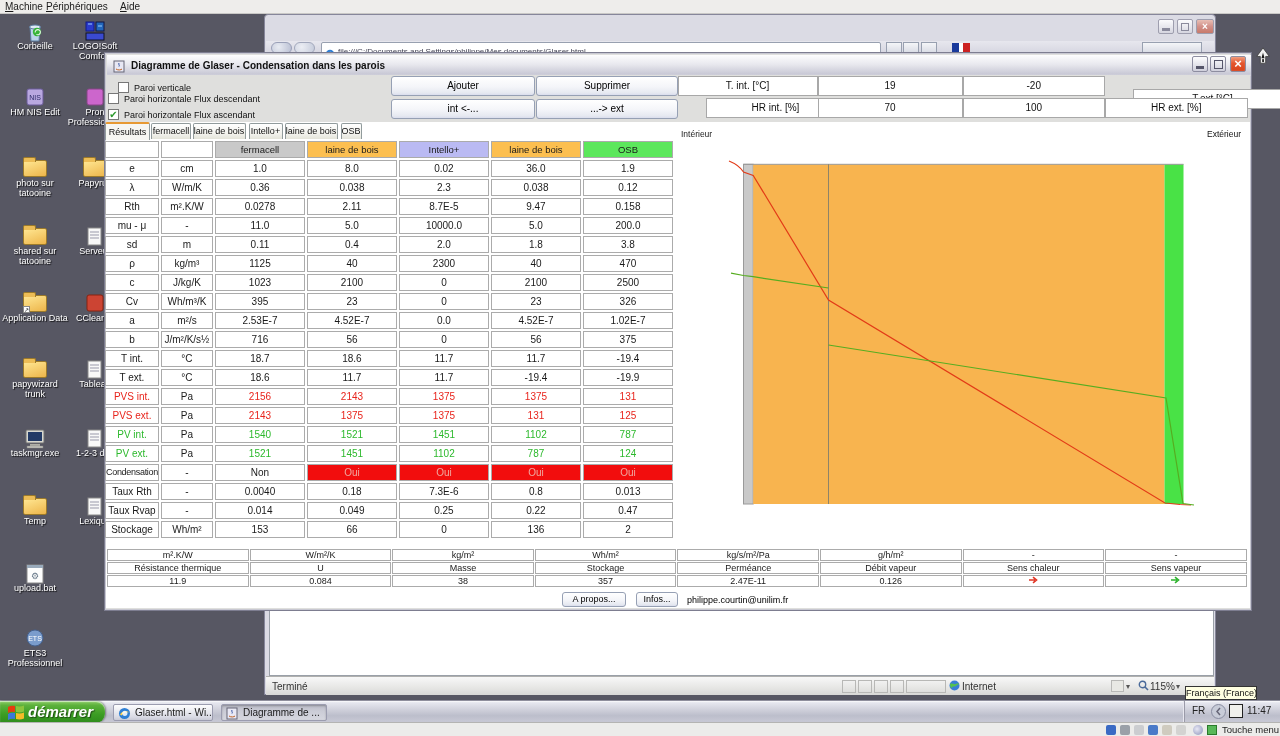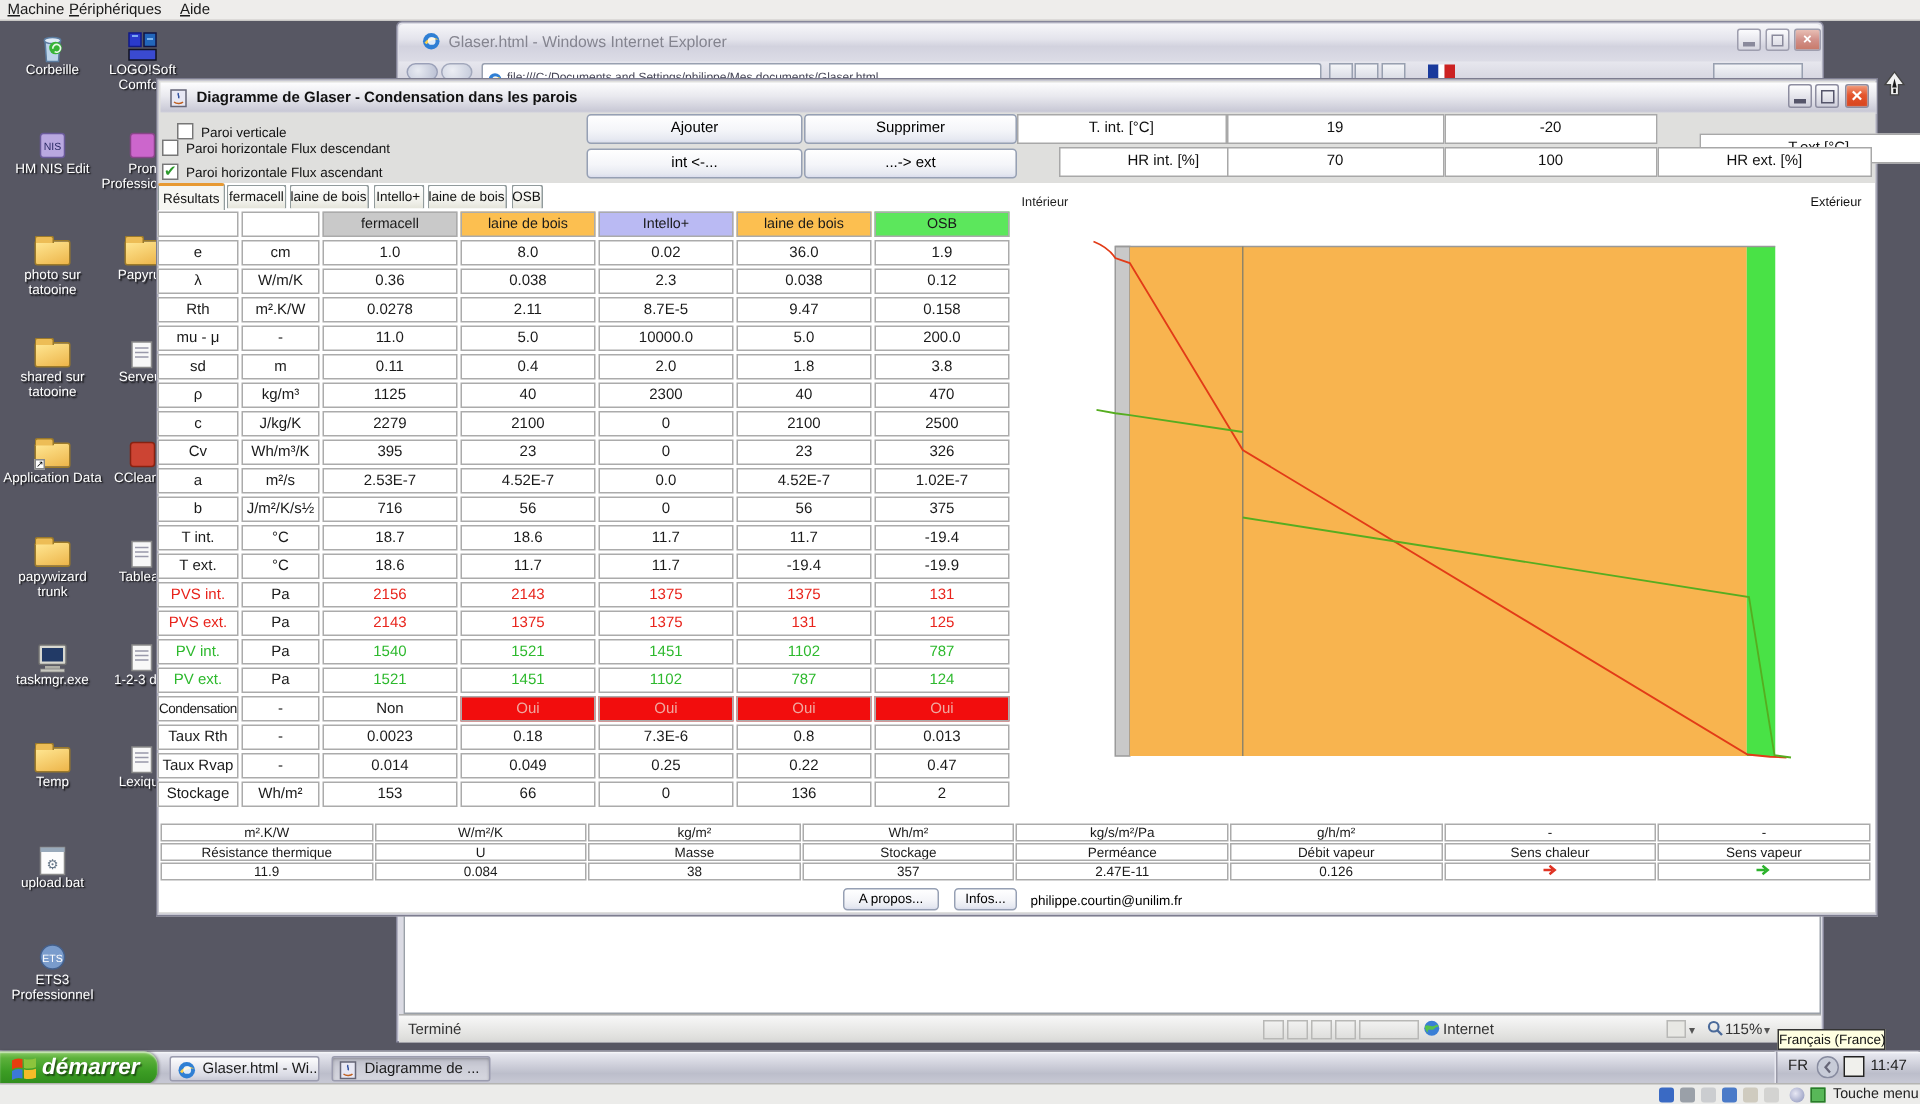--- a/index.html
+++ b/index.html
@@ -187,28 +187,20 @@
       <div class="ic"><svg width="30" height="22" viewBox="0 0 30 22">
           <rect x="8" y="2" width="13" height="17" fill="#f8f8f8" stroke="#8a8a8a"></rect>
           <line x1="10" y1="6" x2="19" y2="6" stroke="#9999aa"></line>
           <line x1="10" y1="9" x2="19" y2="9" stroke="#9999aa"></line>
           <line x1="10" y1="12" x2="19" y2="12" stroke="#9999aa"></line>
         </svg></div>
       <div class="lb">Lexique</div>
     </div>
 </div>
 <div id="ie" class="abs">
-  <div id="ietitle">
-    <span style="position:absolute;left:15px;top:5px;"><svg width="13" height="13" viewBox="0 0 13 13">
-          <circle cx="6.5" cy="6.5" r="5.5" fill="#2f7fd4"></circle>
-          <path d="M2 7.5 C4 4 9 3.5 11.5 5.5 C10 4.8 5 5.5 3.5 8.5 Z" fill="#ffd24a"></path>
-          <circle cx="6.8" cy="6.3" r="2.6" fill="#fff" opacity=".85"></circle>
-        </svg></span>
-    <div class="txt">Glaser.html - Windows Internet Explorer</div>
-  </div>
   <div class="iebtn" style="left:893px;">
       <div style="margin:8px auto 0;width:8px;height:3px;background:#8a8a9c;"></div>
     </div>
   <div class="iebtn" style="left:912px;">
       <div style="margin:3px auto 0;width:8px;height:8px;border:1.5px solid #8a8a9c;"></div>
     </div>
   <div class="iebtn" style="left:931px; width:18px; background:linear-gradient(180deg,#e8beb4,#d2918a 50%,#c87a6a); color:#fff; font-size:10px; text-align:center; line-height:13px; font-weight:bold;">×</div>
   <div id="ieaddr">
     <div style="position:absolute;left:5px;top:1px;width:21px;height:12px;border-radius:7px;background:radial-gradient(circle at 35% 40%,#e8ebf2,#b8bed2);border:1px solid #9aa0b8;"></div>
     <div style="position:absolute;left:28px;top:1px;width:21px;height:12px;border-radius:7px;background:radial-gradient(circle at 35% 40%,#eceef4,#c4cada);border:1px solid #a2a8bc;"></div>
@@ -361,21 +353,21 @@
               <td>kg/m³</td>
               <td>1125</td>
               <td>40</td>
               <td>2300</td>
               <td>40</td>
               <td>470</td>
             </tr>
 <tr>
               <td>c</td>
               <td>J/kg/K</td>
-              <td>2279</td>
+              <td>1023</td>
               <td>2100</td>
               <td>0</td>
               <td>2100</td>
               <td>2500</td>
             </tr>
 <tr>
               <td>Cv</td>
               <td>Wh/m³/K</td>
               <td>395</td>
               <td>23</td>
@@ -460,21 +452,21 @@
               <td>-</td>
               <td>Non</td>
               <td class="oui">Oui</td>
               <td class="oui">Oui</td>
               <td class="oui">Oui</td>
               <td class="oui">Oui</td>
             </tr>
 <tr>
               <td>Taux Rth</td>
               <td>-</td>
-              <td>0.0023</td>
+              <td>0.0040</td>
               <td>0.18</td>
               <td>7.3E-6</td>
               <td>0.8</td>
               <td>0.013</td>
             </tr>
 <tr>
               <td>Taux Rvap</td>
               <td>-</td>
               <td>0.014</td>
               <td>0.049</td>

